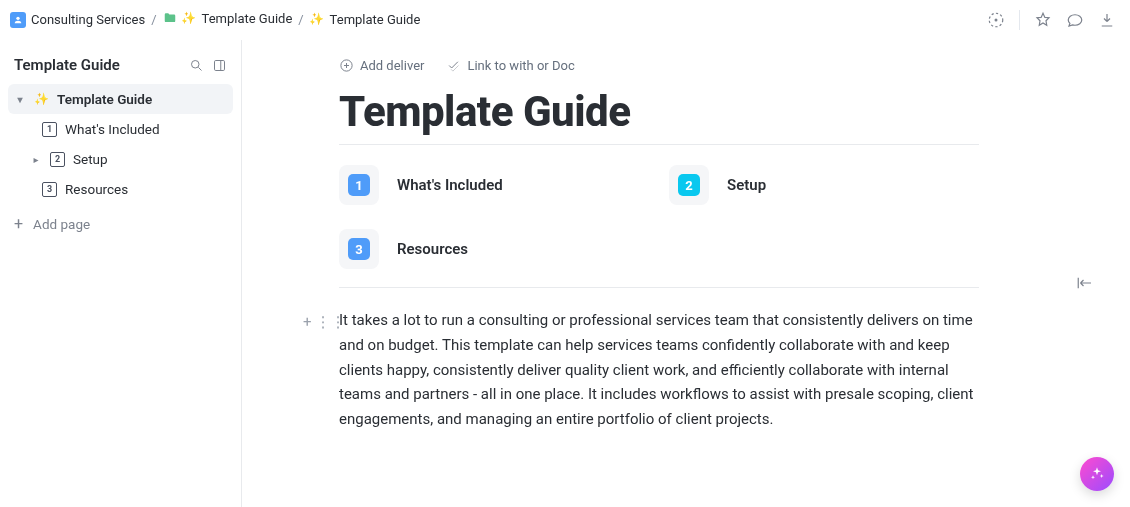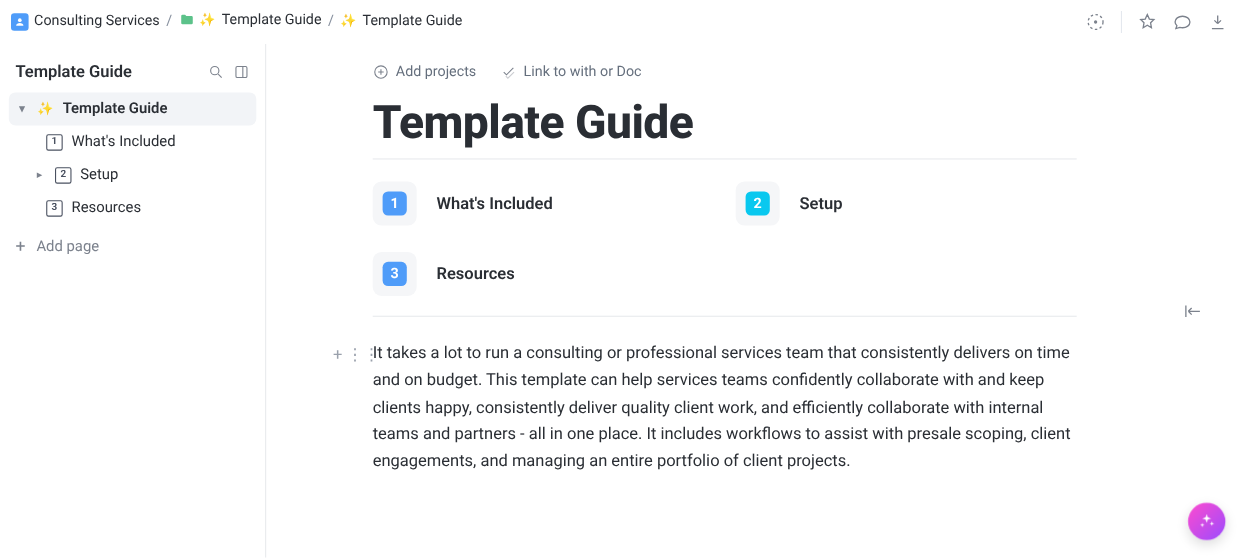--- a/index.html
+++ b/index.html
@@ -151,21 +151,21 @@
 
   <div class="main">
     <div class="doc-col">
       <div class="doc-inner">
         <div class="doc-actionbar">
           <span class="ab-item">
             <svg class="ico-svg" width="15" height="15" viewBox="0 0 24 24">
                 <circle cx="12" cy="12" r="9"></circle>
                 <path d="M12 8v8M8 12h8"></path>
               </svg>
-            <span>Add projects</span>
+            <span>Add deliver</span>
           </span>
           <span class="ab-item">
             <svg class="ico-svg" width="15" height="15" viewBox="0 0 24 24">
                 <path d="M5 12l4 4L19 6"></path>
                 <path d="M8 18l3 3 9-9" opacity=".4"></path>
               </svg>
             <span>Link to with or Doc</span>
           </span>
         </div>
         <h1 class="doc-title">Template Guide</h1>

